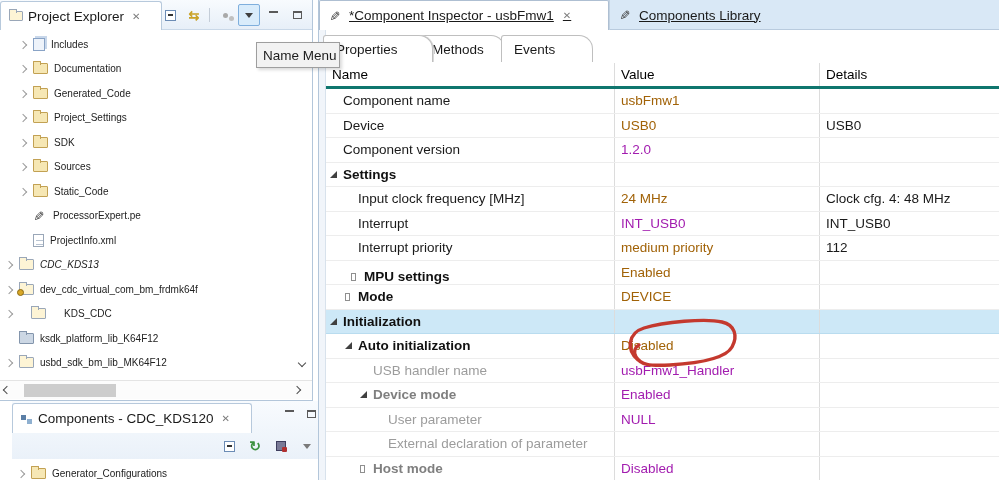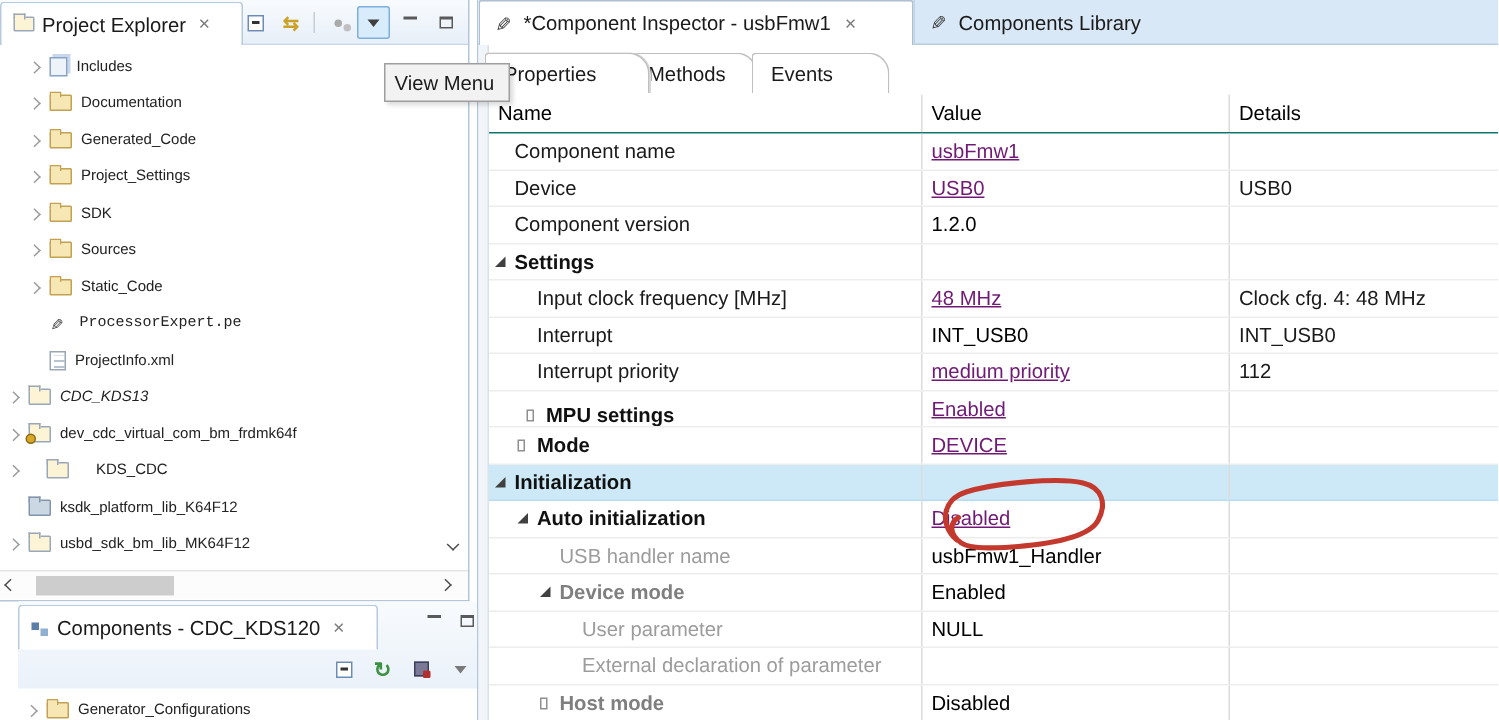--- a/index.html
+++ b/index.html
@@ -90,52 +90,52 @@
   .comp-minmax { position:absolute; right:4px; top:5px; display:flex; gap:4px; }
   #comp-tree { top:60px; }
 
   
   #editor { position:absolute; left:318px; top:0; width:681px; height:480px; background:#fff;
     border-left:1px solid #b3c6da; }
   #editor::before { content:''; position:absolute; left:0; top:0; bottom:0; width:6px;
     background:#f1f5fa; border-right:1px solid #d8e2ec; }
   .ed-tabstrip { position:absolute; left:0; right:0; top:0; height:30px;
     background:#d9e8f6; border-bottom:1px solid #b9cbde; }
-  .ed-tab { position:absolute; top:0; height:30px; display:flex; align-items:center; gap:6px; padding:0 9px; }
+  .ed-tab { position:absolute; top:0; height:30px; display:flex; align-items:center; gap:6px; padding:0 9px;text-decoration:underline; }
   .ed-tab.active { background:#fff; border:1px solid #aebfd2; border-bottom:none;
     border-radius:2px 2px 0 0; z-index:2; }
   .ed-tab .lbl { white-space:nowrap; font-size:13.5px; }
   .ed-tab.inactive { border-left:1px solid #c2d2e2; }
 
   .subtabs { position:absolute; left:4px; top:35px; height:27px; z-index:3; }
   .subtab { position:absolute; top:0; height:27px; background:#fff; border:1px solid #bfbfbf;
     border-bottom:none; border-radius:3px 14px 0 0; display:flex; align-items:center;
     padding:0 18px 0 12px; font-size:13.5px; }
   .subtab.active { z-index:4; box-shadow:1px 0 0 #dadada; }
 
   
   #ptable { position:absolute; left:7px; right:0; top:63px; bottom:0; overflow:hidden; font-size:13.5px; }
   .prow { display:flex; height:24.5px; align-items:center; border-bottom:1px solid #ededed; }
-  .prow.header { height:26px; border-bottom:1px solid #0f766e; }
+  .prow.header { height:26px; border-bottom:3px solid #0f766e; }
   .pcell { height:100%; display:flex; align-items:center; overflow:hidden; white-space:nowrap; }
   .c-name { width:289px; border-right:1px solid #dcdcdc; }
   .c-value { width:205px; border-right:1px solid #dcdcdc; padding-left:6px; }
   .c-details { flex:1; padding-left:6px; }
   .prow.header .pcell { color:#000; }
   .prow.header .c-name { padding-left:6px; }
   .prow.selected { background:#cde8f7; border-color:#b9dcef; }
   .arrow-slot { display:inline-block; width:13px; text-align:left; flex:none; }
   .tri-exp { display:inline-block; width:0; height:0; border-left:7px solid transparent;
     border-bottom:7px solid #404040; transform:translateY(-1px); }
   .tri-col { display:inline-block; width:0; height:0; border-top:4px solid transparent;
     border-bottom:4px solid transparent; border-left:5px solid #fff; 
     outline:1px solid #8f8f8f; outline-offset:-1px; }
   .ns-normal { color:#1a1a1a; } .ns-bold { color:#111; font-weight:bold; }
   .ns-gray { color:#9c9c9c; } .ns-boldgray { color:#7f7f7f; font-weight:bold; }
-  .vs-blue { color:#701a75;text-decoration:underline; } .vs-gray { color:#000000; }
+  .vs-blue { color:#a16207; } .vs-gray { color:#a21caf; }
   .ds { color:#1a1a1a; }
 
   
   #annotation { position:absolute; left:286px; top:314px; z-index:9; pointer-events:none; }
 
   
   #tooltip { position:absolute; left:256px; top:42px; width:84px; height:26px; z-index:50;
     background:#f2f2f2; border:1px solid #9e9e9e; display:flex; align-items:center;
     padding-left:6px; font-size:13.5px; color:#1c1c1c; box-shadow:2px 2px 3px rgba(0,0,0,.15); }
 </style>
@@ -202,21 +202,21 @@
         <div class="tree-row" style="padding-left: 20px;">
           <span class="arrow-slot"><span class="chev"></span></span>
           <span class="icon i-folder"></span>
           <span class="tree-label">Sources</span>
         </div>
         <div class="tree-row" style="padding-left: 20px;">
           <span class="arrow-slot"><span class="chev"></span></span>
           <span class="icon i-folder"></span>
           <span class="tree-label">Static_Code</span>
         </div>
-        <div class="tree-row" style="padding-left: 20px; font-family: Liberation Mono, monospace;">
+        <div class="tree-row" style="padding-left: 20px;">
           <span class="arrow-slot"></span>
           <span class="icon i-pen"></span>
           <span class="tree-label">ProcessorExpert.pe</span>
         </div>
         <div class="tree-row" style="padding-left: 20px;">
           <span class="arrow-slot"></span>
           <span class="icon i-file"></span>
           <span class="tree-label">ProjectInfo.xml</span>
         </div>
         <div class="tree-row" style="padding-left: 6px; font-style: italic;">
@@ -369,21 +369,21 @@
               <span class="vs-blue"></span>
             </div>
             <div class="pcell c-details ds"></div>
           </div>
           <div class="prow">
             <div class="pcell c-name" style="padding-left: 19px;">
               <span class="arrow-slot"></span>
               <span class="ns-normal">Input clock frequency [MHz]</span>
             </div>
             <div class="pcell c-value">
-              <span class="vs-blue">48 MHz</span>
+              <span class="vs-blue">24 MHz</span>
             </div>
             <div class="pcell c-details ds">Clock cfg. 4: 48 MHz</div>
           </div>
           <div class="prow">
             <div class="pcell c-name" style="padding-left: 19px;">
               <span class="arrow-slot"></span>
               <span class="ns-normal">Interrupt</span>
             </div>
             <div class="pcell c-value">
               <span class="vs-gray">INT_USB0</span>
@@ -493,16 +493,16 @@
         </div>
     </div>
 
     <svg id="annotation" width="150" height="62" viewBox="0 0 150 62">
       <path d="M33,46 C21,36 23,19 39,14 C58,8 101,4 117,8 C130,11 133,22 127,33
                C121,44 97,49 65,51 C44,52 36,51 31,43 C28,38 30,33 34,31" fill="none" stroke="#c4392e" stroke-width="3.4" stroke-linecap="round" stroke-linejoin="round"></path>
     </svg>
   </div>
 
   <div id="tooltip">
-    <span>View Menu</span>
+    <span>Name Menu</span>
   </div>
 
 </div>
 
 </body></html>

